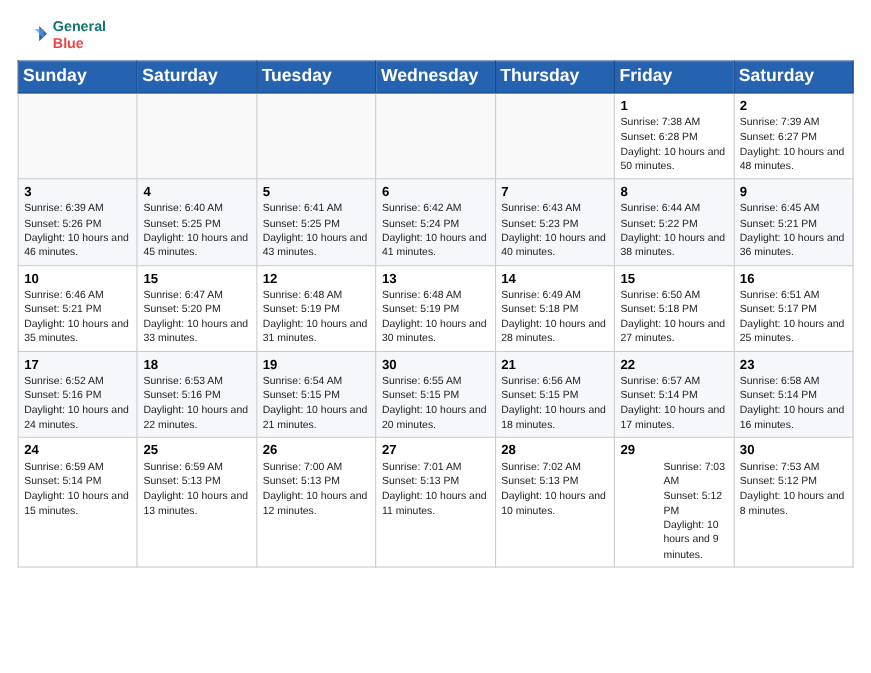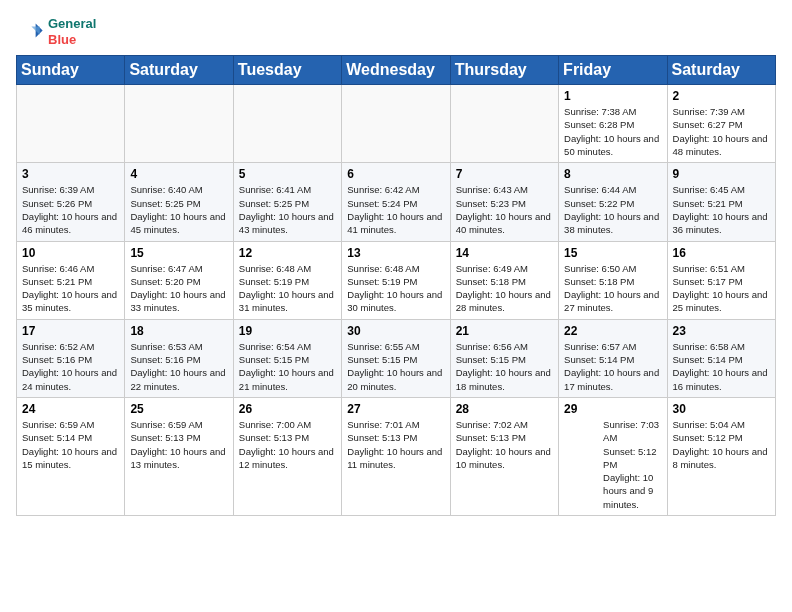--- a/index.html
+++ b/index.html
@@ -296,19 +296,19 @@
 Daylight: 10 hours and 10 minutes.</div>
         </td>
         <td>
           <div class="day-num">29</div>
           <div class="day-info" style="white-space: pre-line; margin-left: 39px;">Sunrise: 7:03 AM
 Sunset: 5:12 PM
 Daylight: 10 hours and 9 minutes.</div>
         </td>
         <td>
           <div class="day-num">30</div>
-          <div class="day-info" style="white-space: pre-line;">Sunrise: 5:04 AM
+          <div class="day-info" style="white-space: pre-line;">Sunrise: 7:53 AM
 Sunset: 5:12 PM
 Daylight: 10 hours and 8 minutes.</div>
         </td>
       </tr>
     </tbody>
 </table>
 
 </body></html>

